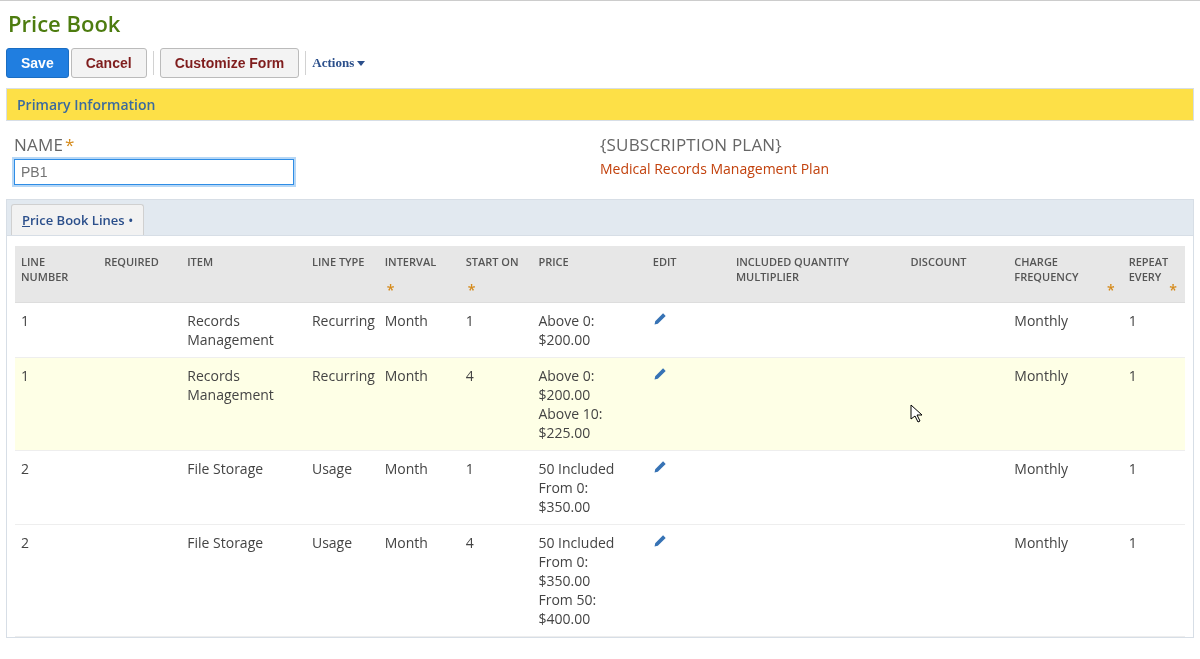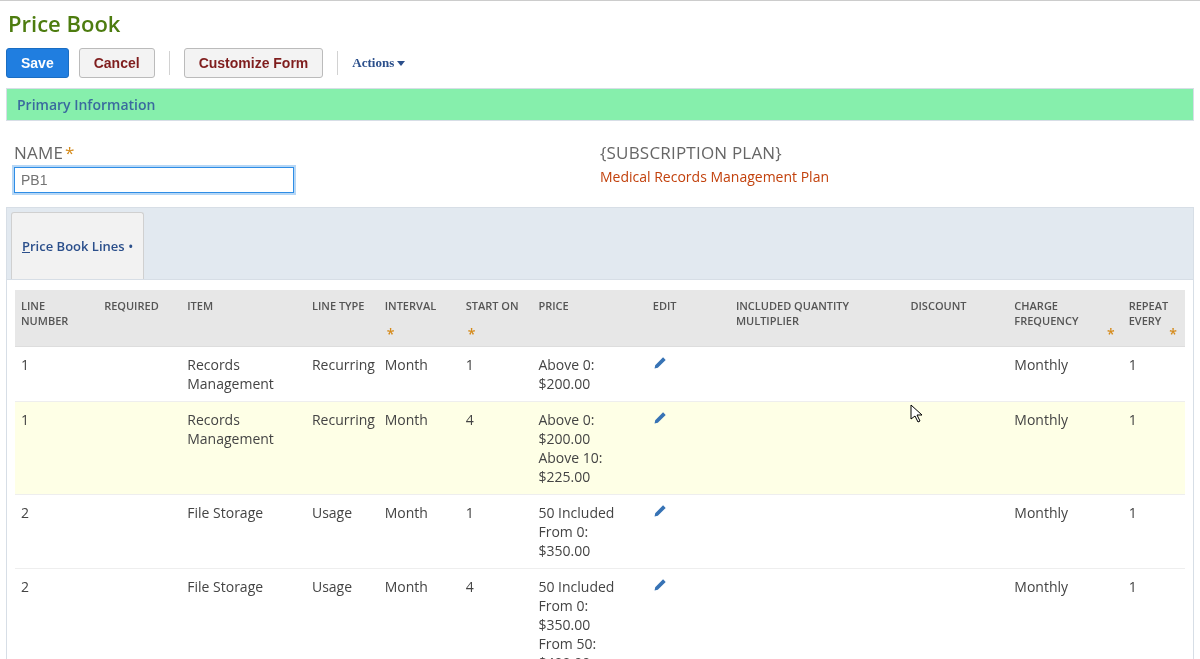--- a/index.html
+++ b/index.html
@@ -18,21 +18,21 @@
   }
   .page-title {
     font-size: 22px;
     font-weight: 600;
     color: #4d7c0f;
     margin: 4px 0 10px 2px;
   }
   .toolbar {
     display: flex;
     align-items: center;
-    gap: 10px;
+    gap: 2px;
     margin: 0 0 10px 0;
   }
   .btn {
     display: inline-block;
     padding: 5px 14px;
     border-radius: 3px;
     font-size: 14px;
     font-weight: 600;
     cursor: pointer;
     border: 1px solid #bbb;
@@ -63,27 +63,27 @@
     font-family: Liberation Serif, serif;
   }
   .triangle-down {
     display: inline-block;
     width: 0; height: 0;
     border-left: 4px solid transparent;
     border-right: 4px solid transparent;
     border-top: 5px solid #2b4f8b;
   }
   .section-header {
-    background: #86efac;
+    background: #fde047;
     border: 1px solid #d7dee6;
     padding: 6px 10px;
     color: #3a6a9e;
     font-weight: 600;
     font-size: 14px;
-    margin-bottom: 16px;
+    margin-bottom: 8px;
   }
   .primary-info-body {
     display: flex;
     padding: 4px 8px 14px 8px;
   }
   .field-block { flex: 1; }
   .field-label {
     font-size: 17px;
     color: #666;
     letter-spacing: 0.2px;
@@ -108,21 +108,21 @@
   .tab-bar {
     background: #e2e9f0;
     border: 1px solid #d7dee6;
     display: flex;
     padding: 4px 4px 0 4px;
   }
   .tab {
     background: #f2f2f2;
     border: 1px solid #d0d0d0;
     border-bottom: none;
-    padding: 24px 10px;
+    padding: 6px 10px;
     font-weight: 600;
     color: #2b4f8b;
     font-size: 13px;
     border-radius: 3px 3px 0 0;
   }
   .tab .ul { text-decoration: underline; }
   .tab-caret { margin-left: 4px; font-size: 12px; color: #2b4f8b; }
   .lines-panel {
     border: 1px solid #d7dee6;
     border-top: none;

